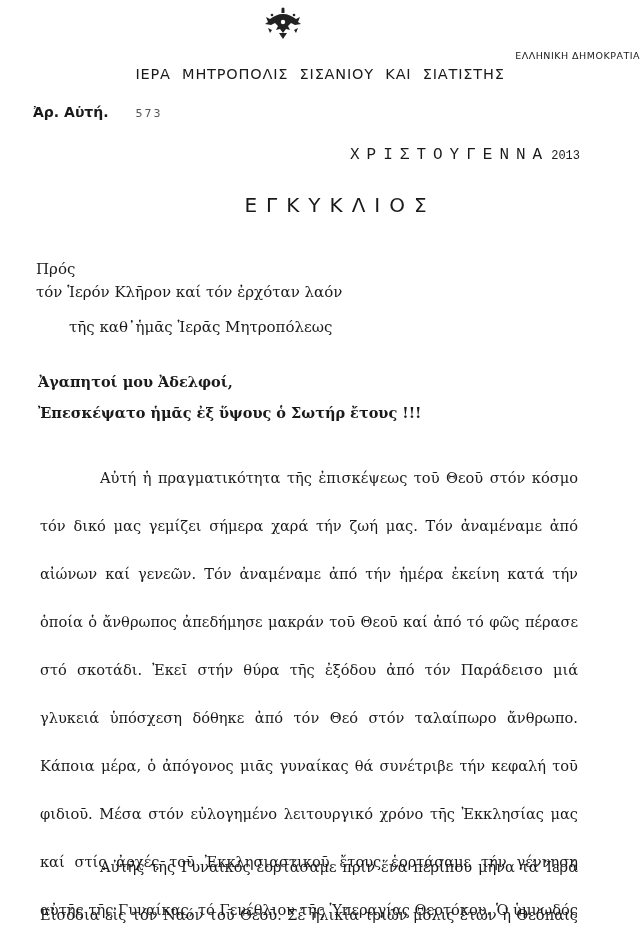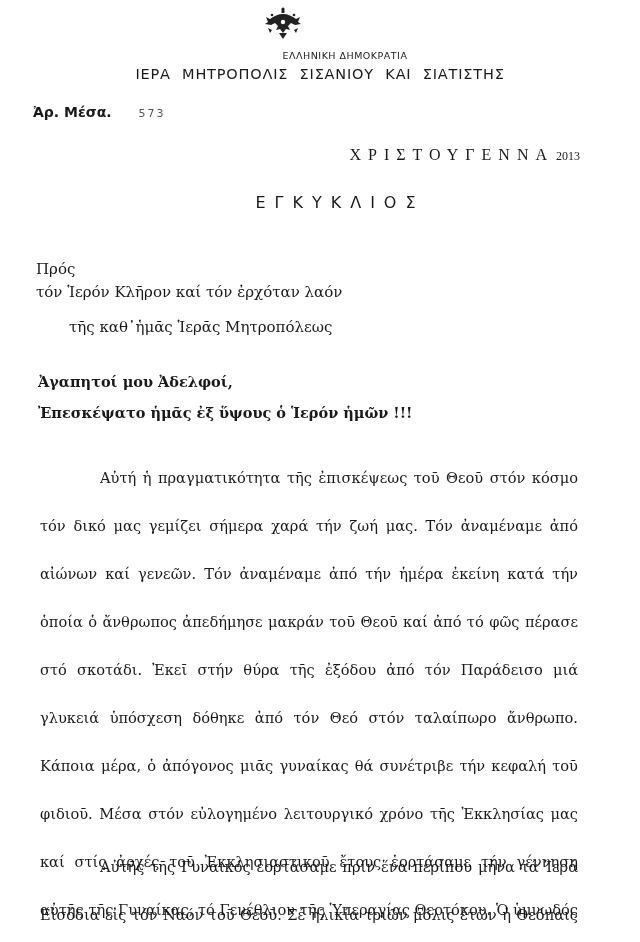--- a/index.html
+++ b/index.html
@@ -1,24 +1,24 @@
 <!DOCTYPE html>
 <html><head>
 <meta charset="utf-8">
 <style>
   html, body { margin: 0; padding: 0; background: #ffffff; }
   body { width: 640px; height: 942px; overflow: hidden; position: relative; color: #1a1a1a; font-family: "DejaVu Serif", serif; }
   .emblem { position: absolute; left: 262px; top: 6px; width: 42px; height: 36px; }
-  .republic { position: absolute; left: 0; width: 640px; top: 50px; text-align: center; font-family: "DejaVu Sans", sans-serif; font-size: 9.5px; letter-spacing: 0.5px; padding-left: 50px; box-sizing: border-box; }
+  .republic { position: absolute; left: 0; width: 640px; top: 50px; text-align: right; font-family: "DejaVu Sans", sans-serif; font-size: 9.5px; letter-spacing: 0.5px; padding-left: 50px; box-sizing: border-box; }
   .metropolis { position: absolute; left: 0; width: 640px; top: 66px; text-align: center; font-family: "DejaVu Sans", sans-serif; font-size: 14.5px; letter-spacing: 0.8px; word-spacing: 6px; box-sizing: border-box; }
   .protocol { position: absolute; left: 33px; top: 104px; font-family: "DejaVu Sans", sans-serif; font-size: 14px; font-weight: bold; }
   .protocol .num { font-family: "DejaVu Sans", sans-serif; font-weight: normal; font-size: 11px; color: #555; margin-left: 22px; letter-spacing: 2px; }
-  .date { position: absolute; right: 60px; top: 146px; font-family: Liberation Serif, serif; font-size: 16px; letter-spacing: 7px; }
+  .date { position: absolute; right: 60px; top: 146px; font-family: Liberation Mono, monospace; font-size: 16px; letter-spacing: 7px; }
   .date .year { font-size: 12px; letter-spacing: 0; margin-left: 2px; }
-  .title { position: absolute; left: 0; width: 640px; top: 193px; text-align: center; font-family: "DejaVu Sans", sans-serif; font-size: 16px; letter-spacing: 9px; padding-left: 40px; box-sizing: border-box; }
+  .title { position: absolute; left: 0; width: 640px; top: 193px; text-align: center; font-family: "DejaVu Sans", sans-serif; font-size: 20px; letter-spacing: 9px; padding-left: 40px; box-sizing: border-box; }
   .addr { position: absolute; left: 36px; font-family: "DejaVu Serif", serif; font-size: 15px; }
   .greet { position: absolute; left: 38px; font-family: "DejaVu Serif", serif; font-size: 14.5px; font-weight: bold; }
   .para { position: absolute; left: 40px; width: 538px; font-family: "DejaVu Serif", serif; font-size: 14.6px; line-height: 48px; text-align: justify; text-indent: 60px; margin: 0; }
 </style>
 </head>
 <body>
 
 <div>
   <svg class="emblem" viewBox="0 0 42 36">
     <g fill="#222">
@@ -32,31 +32,31 @@
     </g>
     <g fill="#fff">
       <circle cx="21" cy="16" r="2.2"></circle>
     </g>
   </svg>
   <div class="republic">ΕΛΛΗΝΙΚΗ  ΔΗΜΟΚΡΑΤΙΑ</div>
   <div class="metropolis">ΙΕΡΑ  ΜΗΤΡΟΠΟΛΙΣ ΣΙΣΑΝΙΟΥ ΚΑΙ ΣΙΑΤΙΣΤΗΣ</div>
 </div>
 
 <div class="protocol">
-  <span>Ἀρ. Μέσα.</span>
+  <span>Ἀρ. Αὐτή.</span>
   <span class="num">573</span>
 </div>
 
 <div class="date">
   <span>ΧΡΙΣΤΟΥΓΕΝΝΑ</span><span class="year">2013</span>
 </div>
 
 <div class="title">ΕΓΚΥΚΛΙΟΣ</div>
 
 <div class="addr" style="top:260px;">Πρός</div>
 <div class="addr" style="top:283px;">τόν Ἱερόν Κλῆρον καί τόν ἐρχόταν λαόν</div>
 <div class="addr" style="top:318px;margin-left:33px;">τῆς καθ᾽ἡμᾶς Ἱερᾶς Μητροπόλεως</div>
 
 <div class="greet" style="top:373px;">Ἀγαπητοί μου Ἀδελφοί,</div>
-<div class="greet" style="top:404px;">Ἐπεσκέψατο ἡμᾶς ἐξ ὕψους ὁ Ἱερόν ἡμῶν !!!</div>
+<div class="greet" style="top:404px;">Ἐπεσκέψατο ἡμᾶς ἐξ ὕψους ὁ Σωτήρ ἔτους !!!</div>
 
 <p class="para" style="top:454px;">Αὐτή ἡ πραγματικότητα τῆς ἐπισκέψεως τοῦ Θεοῦ στόν κόσμο τόν δικό μας γεμίζει σήμερα χαρά τήν ζωή μας. Τόν ἀναμέναμε ἀπό αἰώνων καί γενεῶν. Τόν ἀναμέναμε ἀπό τήν ἡμέρα ἐκείνη κατά τήν ὁποία ὁ ἄνθρωπος ἀπεδήμησε μακράν τοῦ Θεοῦ καί ἀπό τό φῶς πέρασε στό σκοτάδι. Ἐκεῖ στήν θύρα τῆς ἐξόδου ἀπό τόν Παράδεισο μιά γλυκειά ὑπόσχεση δόθηκε ἀπό τόν Θεό στόν ταλαίπωρο ἄνθρωπο. Κάποια μέρα, ὁ ἀπόγονος μιᾶς γυναίκας θά συνέτριβε τήν κεφαλή τοῦ φιδιοῦ. Μέσα στόν εὐλογημένο λειτουργικό χρόνο τῆς Ἐκκλησίας μας καί στίς ἀρχές τοῦ Ἐκκλησιαστικοῦ ἔτους ἑορτάσαμε τήν γέννηση αὐτῆς τῆς Γυναίκας, τό Γενέθλιον τῆς Ὑπεραγίας Θεοτόκου. Ὁ ὑμνωδός τῆς Ἐκκλησίας τότε μᾶς ἔλεγε ὅτι ἡ γέννηση τῆς Θεοτόκου «χαράν ἐμήνυσε πάσῃ τῇ οἰκουμένῃ». Καί ἡ αἰτία τῆς χαρᾶς ἦταν ὅτι ἀπό Αὐτήν θά ἀνέτειλε ὁ ἥλιος τῆς δικαιοσύνης, Χριστός ὁ Θεός, ὁ Ὁποῖος θά ἐρχόταν νά λύσει τήν κατάρα καί νά φέρει τήν εὐλογία.</p>
 <p class="para" style="top:843px;">Αὐτῆς τῆς Γυναικός ἑορτάσαμε πρίν ἕνα περίπου μήνα τά Ἱερά Εἰσόδια εἰς τόν Ναόν τοῦ Θεοῦ. Σέ ἡλικία τριῶν μόλις ἐτῶν ἡ Θεόπαις Μαριάμ εἰσέρχεται εἰς τόν Ναόν τοῦ Θεοῦ καί αὐτή ἡ Εἴσοδος ὀνομάσθηκε προοίμιον τῆς εὐδοκίας τοῦ Θεοῦ</p>
 
 </body></html>

